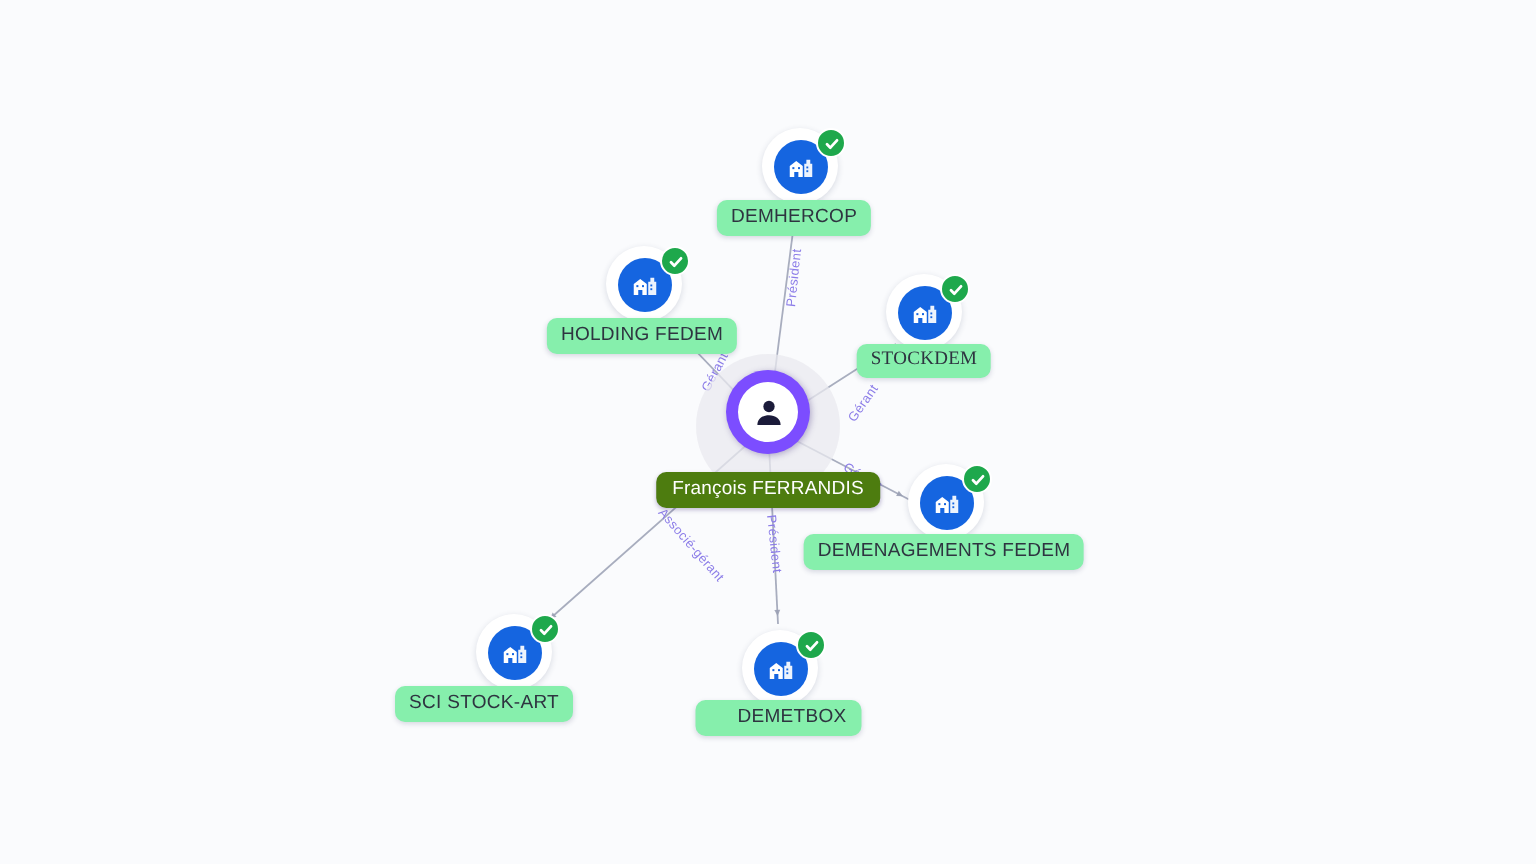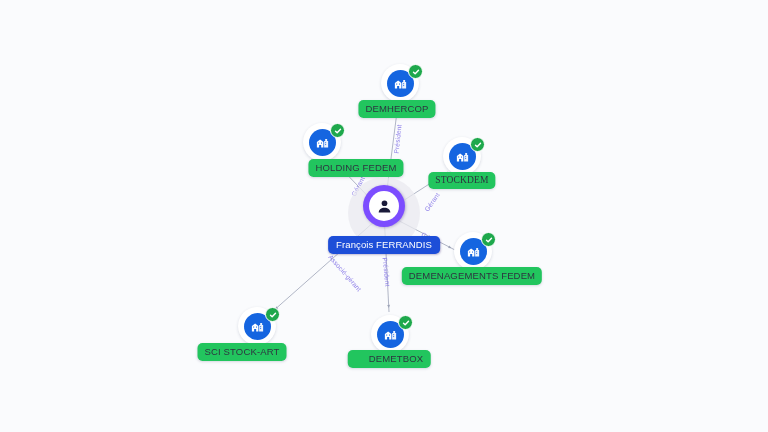--- a/index.html
+++ b/index.html
@@ -47,21 +47,21 @@
     position:absolute;
     left:-21px;top:-28px;
     width:42px;height:42px;
     display:flex;align-items:center;justify-content:center;
   }
   .pin-glyph svg{width:17px;height:17px;display:block;}
 
   .person-label{
     position:absolute;
     transform:translate(-50%,0);
-    background:#1d4ed8;
+    background:#4d7c0f;
     color:#ffffff;
     font-size:9.5px;
     letter-spacing:.1px;
     padding:3px 8px 4px 8px;
     border-radius:5px;
     white-space:nowrap;
     box-shadow:0 1px 2px rgba(60,40,120,.30);
   }
 
   
@@ -93,21 +93,21 @@
     background:#1ea84c;
     border:1.5px solid #ffffff;
     display:flex;align-items:center;justify-content:center;
     box-sizing:border-box;
   }
   .check-badge svg{width:8px;height:8px;display:block;}
 
   .company-label{
     position:absolute;
     transform:translate(-50%,0);
-    background:#22c55e;
+    background:#86efac;
     color:#2e3440;
     font-size:9.5px;
     letter-spacing:.15px;
     padding:3px 7px 4px 7px;
     border-radius:5px;
     white-space:nowrap;
     box-shadow:0 1px 2.5px rgba(40,50,90,.17);
   }
 
   
@@ -186,21 +186,21 @@
           <rect x="16.3" y="14.6" width="1.5" height="1.5" fill="#1565e0"></rect>
         </svg>
       </div>
     </div>
     <div class="check-badge">
       <svg viewBox="0 0 24 24" fill="none" stroke="#ffffff" stroke-width="4.2" stroke-linecap="round" stroke-linejoin="round" aria-hidden="true">
         <path d="M4.5 12.5l5 5 10-11"></path>
       </svg>
     </div>
   </div>
-      <div class="company-label" style="left: 321px; top: 159px; margin-left: 35px;">HOLDING FEDEM</div>
+      <div class="company-label" style="left: 321px; top: 159px;">HOLDING FEDEM</div>
       <div class="company-node" style="left: 462px; top: 156px;">
     <div class="company-circle">
       <div class="company-inner">
         <svg viewBox="0 0 24 24" fill="#ffffff" aria-hidden="true">
           <path d="M3 20V11.2L8.2 7.1l5.2 4.1V20H9.9v-4.1H6.6V20H3z"></path>
           <path d="M14.6 20V9.4h1.7V6.2h3.1v3.2H21V20h-6.4z" opacity="0.92"></path>
           <rect x="5.1" y="12.1" width="1.6" height="1.6" fill="#1565e0"></rect>
           <rect x="9.6" y="12.1" width="1.6" height="1.6" fill="#1565e0"></rect>
           <rect x="16.3" y="11.6" width="1.5" height="1.5" fill="#1565e0"></rect>
           <rect x="16.3" y="14.6" width="1.5" height="1.5" fill="#1565e0"></rect>

